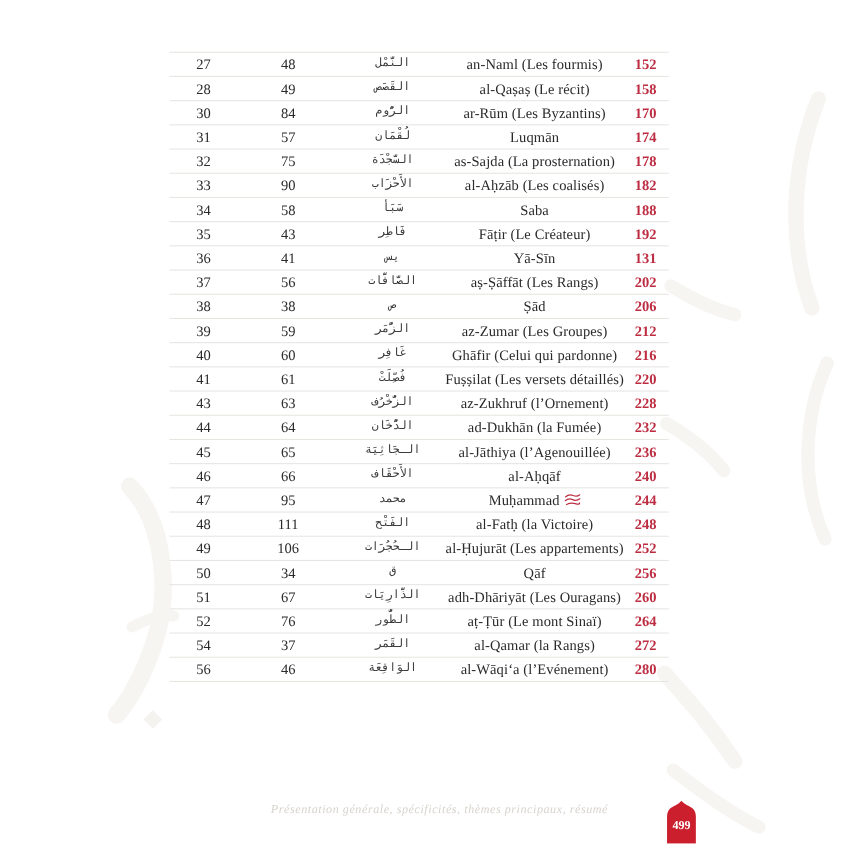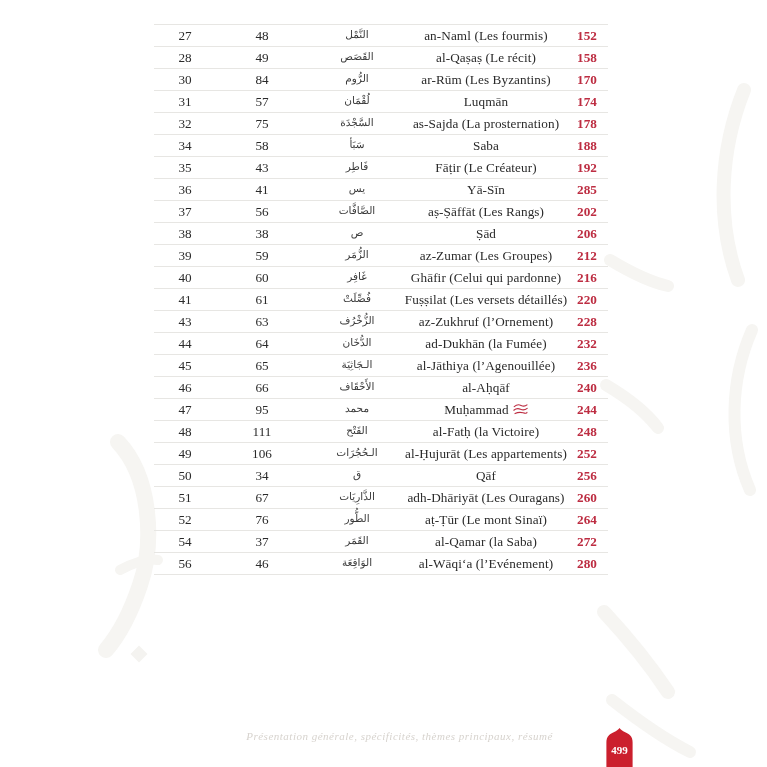--- a/index.html
+++ b/index.html
@@ -6,36 +6,36 @@
   html,body{margin:0;padding:0;}
   body{
     width:767px;height:767px;position:relative;overflow:hidden;
     background:#ffffff;
     font-family:"Liberation Serif","DejaVu Serif",serif;
   }
   
   .watermark{position:absolute;left:0;top:0;z-index:0;pointer-events:none;}
 
   
-  .toc-table{position:absolute;left:154px;top:24px;width:454px;z-index:2;}
+  .toc-table{position:absolute;left:154px;top:47px;width:454px;z-index:2;}
   .toc-row{
     display:grid;
     grid-template-columns:62px 92px 98px 160px 42px;
     height:21px;
     border-top:1px solid #e7e6e3;
     align-items:center;
   }
   .toc-row:last-child{border-bottom:1px solid #e7e6e3;}
   .cell{
     display:flex;align-items:center;justify-content:center;
     white-space:nowrap;overflow:visible;
     font-size:13.2px;color:#2a2a2a;line-height:1;
   }
   .cell.arabic{
-    font-family:Liberation Serif, serif;
+    font-family:Liberation Mono, monospace;
     font-size:10.5px;color:#3a3a3a;direction:rtl;
   }
   .cell.french{letter-spacing:0.1px;}
   .cell.page-ref{color:var(--page-ref-red,#bd2d42);font-weight:bold;}
   .honorific{margin-left:4px;flex:0 0 auto;}
 
   
   .footer{
     position:absolute;left:16px;top:730px;width:767px;z-index:2;
     text-align:center;font-style:italic;font-size:11px;
@@ -112,20 +112,30 @@
     <div class="cell">32</div>
     <div class="cell">75</div>
     <div class="cell arabic" dir="rtl" lang="ar">السَّجْدَة</div>
     <div class="cell french">
       <span class="french-text">as-Sajda (La prosternation)</span>
 
     </div>
     <div class="cell page-ref">178</div>
   </div>
 
+  <div class="toc-row">
+    <div class="cell">33</div>
+    <div class="cell">90</div>
+    <div class="cell arabic" dir="rtl" lang="ar">الأَحْزَاب</div>
+    <div class="cell french">
+      <span class="french-text">al-Aḥzāb (Les coalisés)</span>
+
+    </div>
+    <div class="cell page-ref">182</div>
+  </div>
 
   <div class="toc-row">
     <div class="cell">34</div>
     <div class="cell">58</div>
     <div class="cell arabic" dir="rtl" lang="ar">سَبَأ</div>
     <div class="cell french">
       <span class="french-text">Saba</span>
 
     </div>
     <div class="cell page-ref">188</div>
@@ -143,21 +153,21 @@
   </div>
 
   <div class="toc-row">
     <div class="cell">36</div>
     <div class="cell">41</div>
     <div class="cell arabic" dir="rtl" lang="ar">يس</div>
     <div class="cell french">
       <span class="french-text">Yā-Sīn</span>
 
     </div>
-    <div class="cell page-ref">285</div>
+    <div class="cell page-ref">131</div>
   </div>
 
   <div class="toc-row">
     <div class="cell">37</div>
     <div class="cell">56</div>
     <div class="cell arabic" dir="rtl" lang="ar">الصَّافَّات</div>
     <div class="cell french">
       <span class="french-text">aṣ-Ṣāffāt (Les Rangs)</span>
 
     </div>
@@ -324,21 +334,21 @@
     </div>
     <div class="cell page-ref">264</div>
   </div>
 
 
   <div class="toc-row">
     <div class="cell">54</div>
     <div class="cell">37</div>
     <div class="cell arabic" dir="rtl" lang="ar">القَمَر</div>
     <div class="cell french">
-      <span class="french-text">al-Qamar (la Saba)</span>
+      <span class="french-text">al-Qamar (la Rangs)</span>
 
     </div>
     <div class="cell page-ref">272</div>
   </div>
 
 
   <div class="toc-row">
     <div class="cell">56</div>
     <div class="cell">46</div>
     <div class="cell arabic" dir="rtl" lang="ar">الوَاقِعَة</div>

